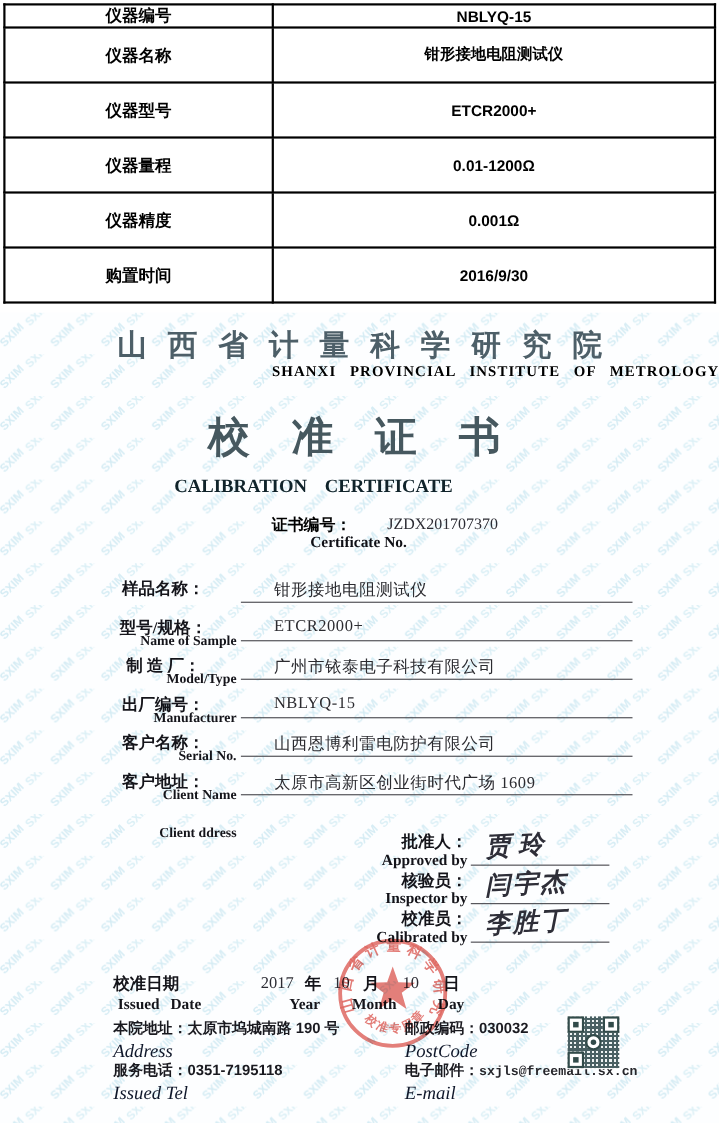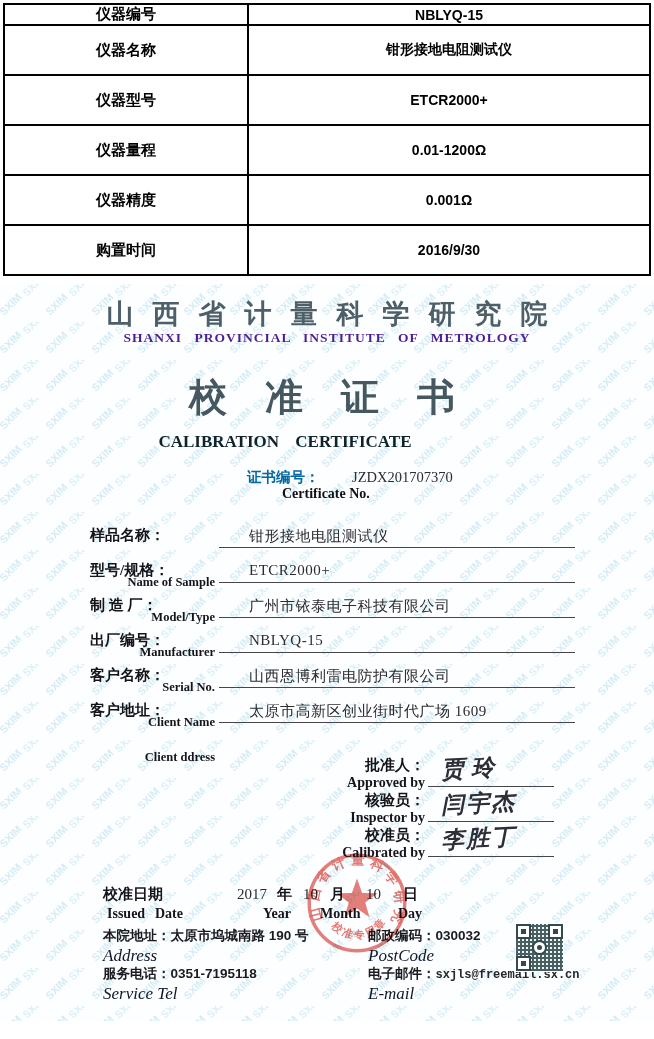--- a/index.html
+++ b/index.html
@@ -16,34 +16,34 @@
 
   
   .cert{position:absolute;left:0;top:284px;width:654px;height:737px;background:#fdfeff;
         font-family:"Liberation Serif",serif;color:#26262b;}
   .wm{position:absolute;left:0;top:0;width:654px;height:737px;}
   .abs{position:absolute;}
 
   .org-cn{left:0;top:12px;width:654px;text-align:center;font-weight:bold;font-size:27px;
           letter-spacing:19px;padding-left:19px;box-sizing:border-box;color:#4d5f68;
           font-family:"Liberation Sans",sans-serif;}
-  .org-en{left:0;top:46px;width:654px;text-align:center;font-weight:bold;font-size:13.5px;
-          letter-spacing:1px;word-spacing:8px;color:#4c1d95;}
+  .org-en{left:0;top:46px;width:654px;text-align:right;font-weight:bold;font-size:13.5px;
+          letter-spacing:1px;word-spacing:8px;color:#000000;}
   .title-cn{left:0;top:88px;width:654px;text-align:center;font-weight:bold;font-size:38px;
           letter-spacing:38px;padding-left:28px;box-sizing:border-box;color:#46585f;
           font-family:"Liberation Sans",sans-serif;}
   .title-en{left:0;top:148px;width:570px;text-align:center;font-weight:bold;font-size:17px;
           word-spacing:12px;color:#10232a;}
 
-  .certno-lbl{left:247px;top:184px;font-weight:bold;font-size:14.5px;color:#0369a1;}
+  .certno-lbl{left:247px;top:184px;font-weight:bold;font-size:14.5px;color:#000000;}
   .certno-val{left:352px;top:185px;font-size:14.5px;color:#2b2b33;}
   .certno-en{left:250px;top:202px;font-weight:bold;font-size:14px;color:#101016;margin-left:32px;}
 
   .f-row{position:absolute;left:0;width:654px;height:40px;}
-  .f-lbl{position:absolute;left:90px;width:117px;top:0;text-align:left;font-weight:bold;font-size:15px;color:#14141a;}
+  .f-lbl{position:absolute;left:90px;width:117px;top:0;text-align:center;font-weight:bold;font-size:15px;color:#14141a;}
   .f-en{position:absolute;left:88px;width:127px;top:19px;text-align:right;font-weight:bold;font-size:12.5px;color:#14141a;margin-top:30px;}
   .f-val{position:absolute;left:249px;top:1px;font-size:15px;color:#2b2b30;letter-spacing:.5px;}
   .f-line{position:absolute;left:219px;top:21px;width:356px;border-bottom:1.5px solid #45454b;}
 
   .s-row{position:absolute;left:0;width:541px;height:40px;}
   .s-lbl{position:absolute;left:300px;width:125px;top:0;text-align:right;font-weight:bold;font-size:15px;color:#14141a;}
   .s-en{position:absolute;left:300px;width:125px;top:19px;text-align:right;font-weight:bold;font-size:14px;color:#14141a;}
   .s-line{position:absolute;left:428px;top:30px;width:126px;border-bottom:1.5px solid #45454b;}
   .s-name{position:absolute;left:441px;top:-3px;font-size:23px;font-weight:bold;font-style:italic;
           letter-spacing:7px;color:#2e2e38;transform:rotate(-3deg);}
@@ -199,21 +199,21 @@
       <span class="ccn">本院地址：</span><span class="cval">太原市坞城南路 190 号</span>
     </div>
     <div class="abs cen" style="left:103px;top:662px">Address</div>
     <div class="abs" style="left:368px;top:642px">
       <span class="ccn">邮政编码：</span><span class="cval">030032</span>
     </div>
     <div class="abs cen" style="left:368px;top:662px">PostCode</div>
     <div class="abs" style="left:103px;top:680px">
       <span class="ccn">服务电话：</span><span class="cval">0351-7195118</span>
     </div>
-    <div class="abs cen" style="left:103px;top:700px">Service Tel</div>
+    <div class="abs cen" style="left:103px;top:700px">Issued Tel</div>
     <div class="abs" style="left:368px;top:680px">
       <span class="ccn">电子邮件：</span><span class="mono">sxjls@freemail.sx.cn</span>
     </div>
     <div class="abs cen" style="left:368px;top:700px">E-mail</div>
 
     <div class="qr">
       <span class="qrpix"></span>
       <span class="qf tl">
           <i></i>
         </span>

